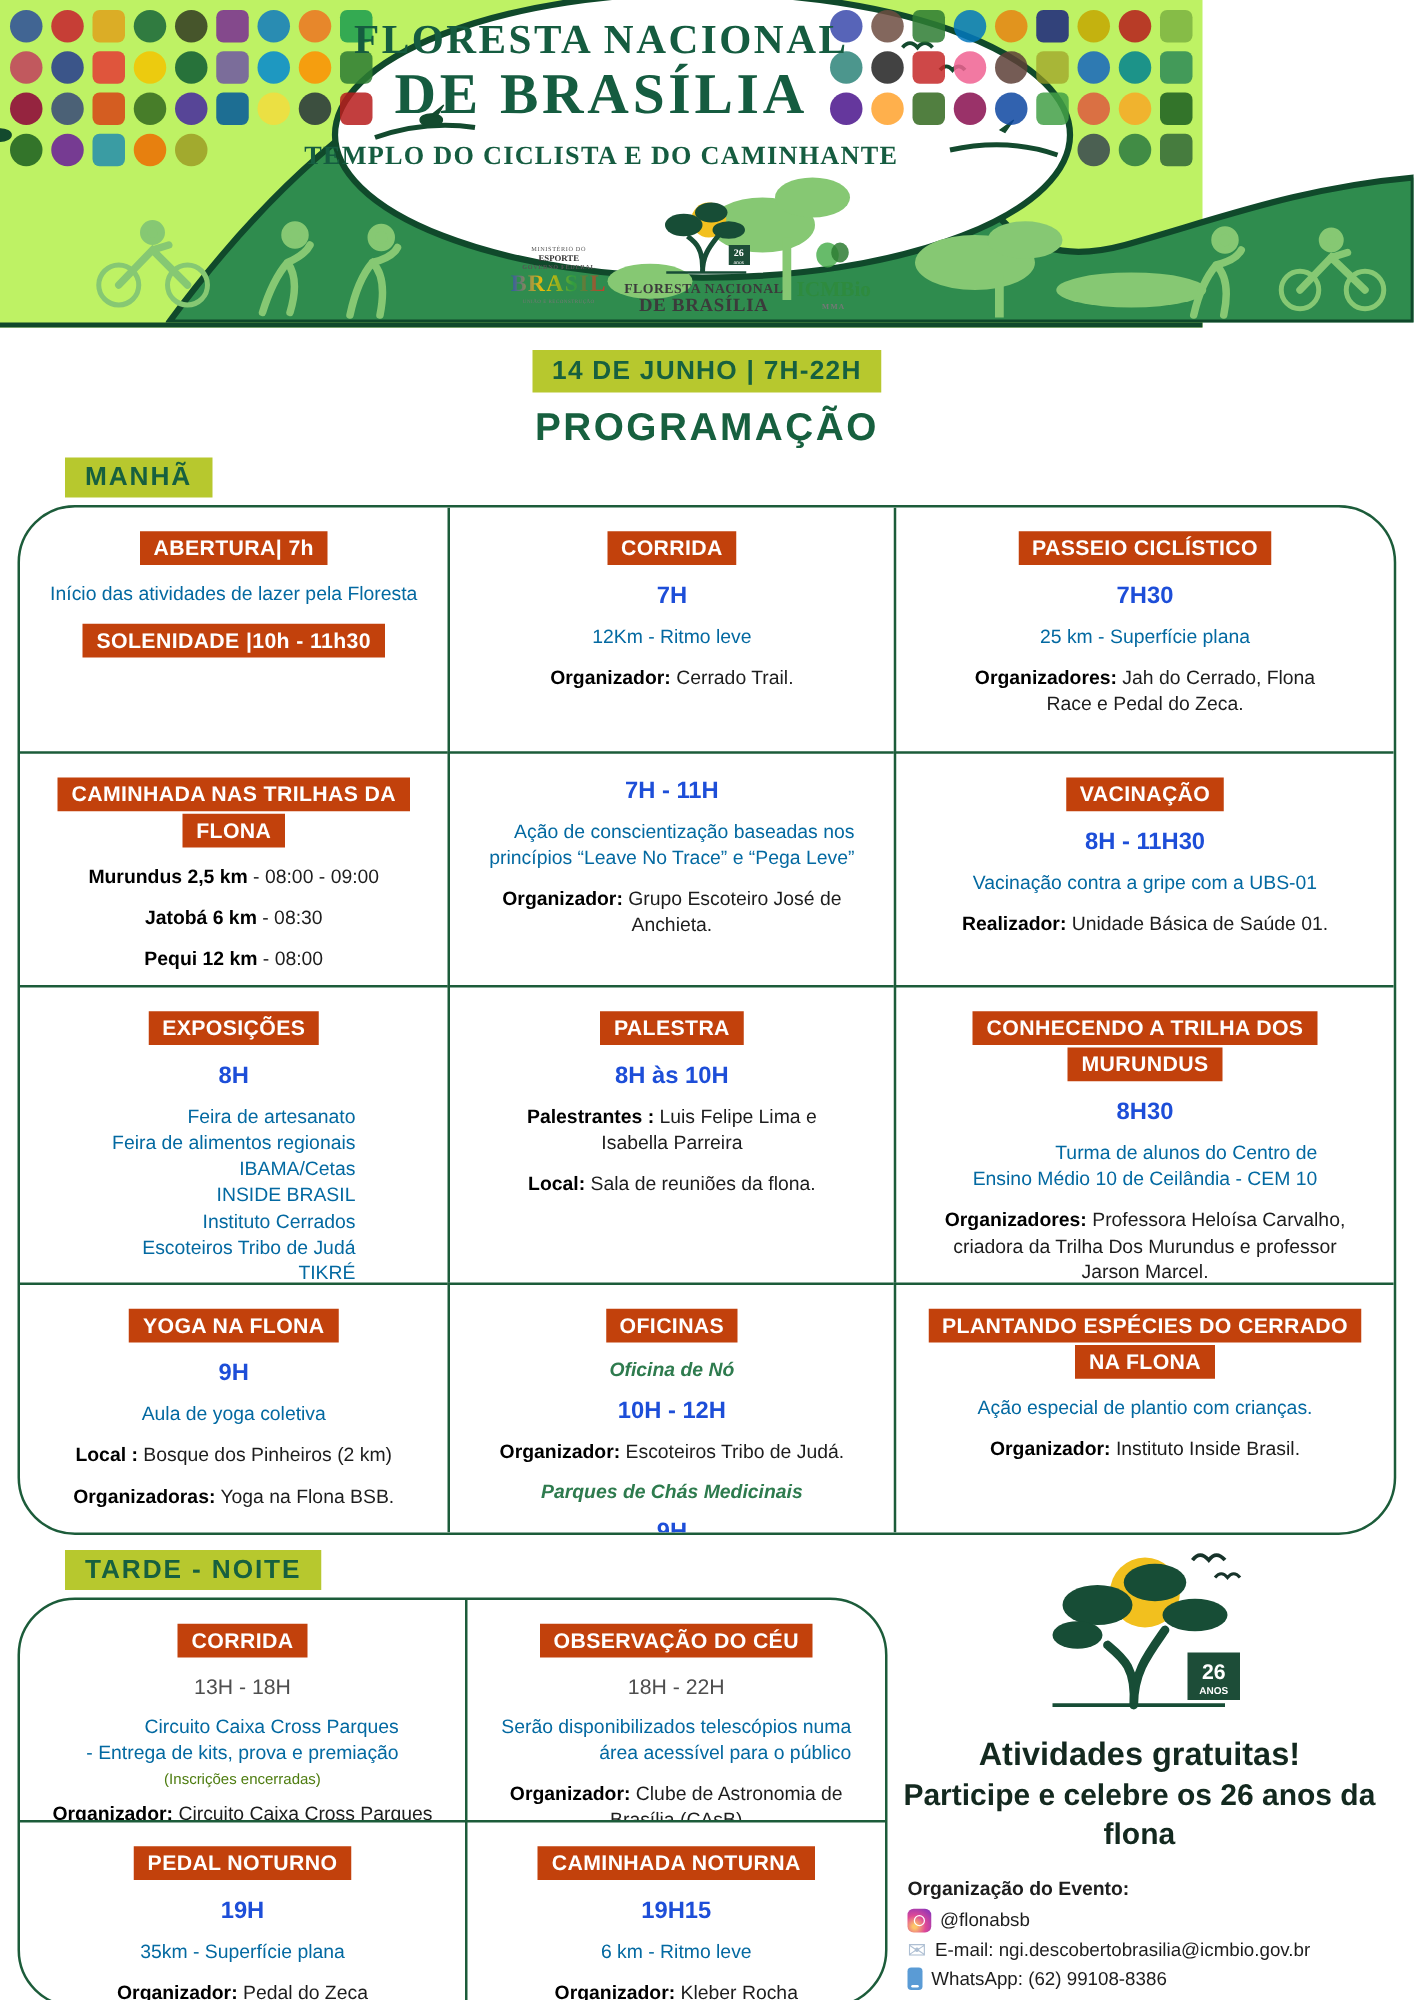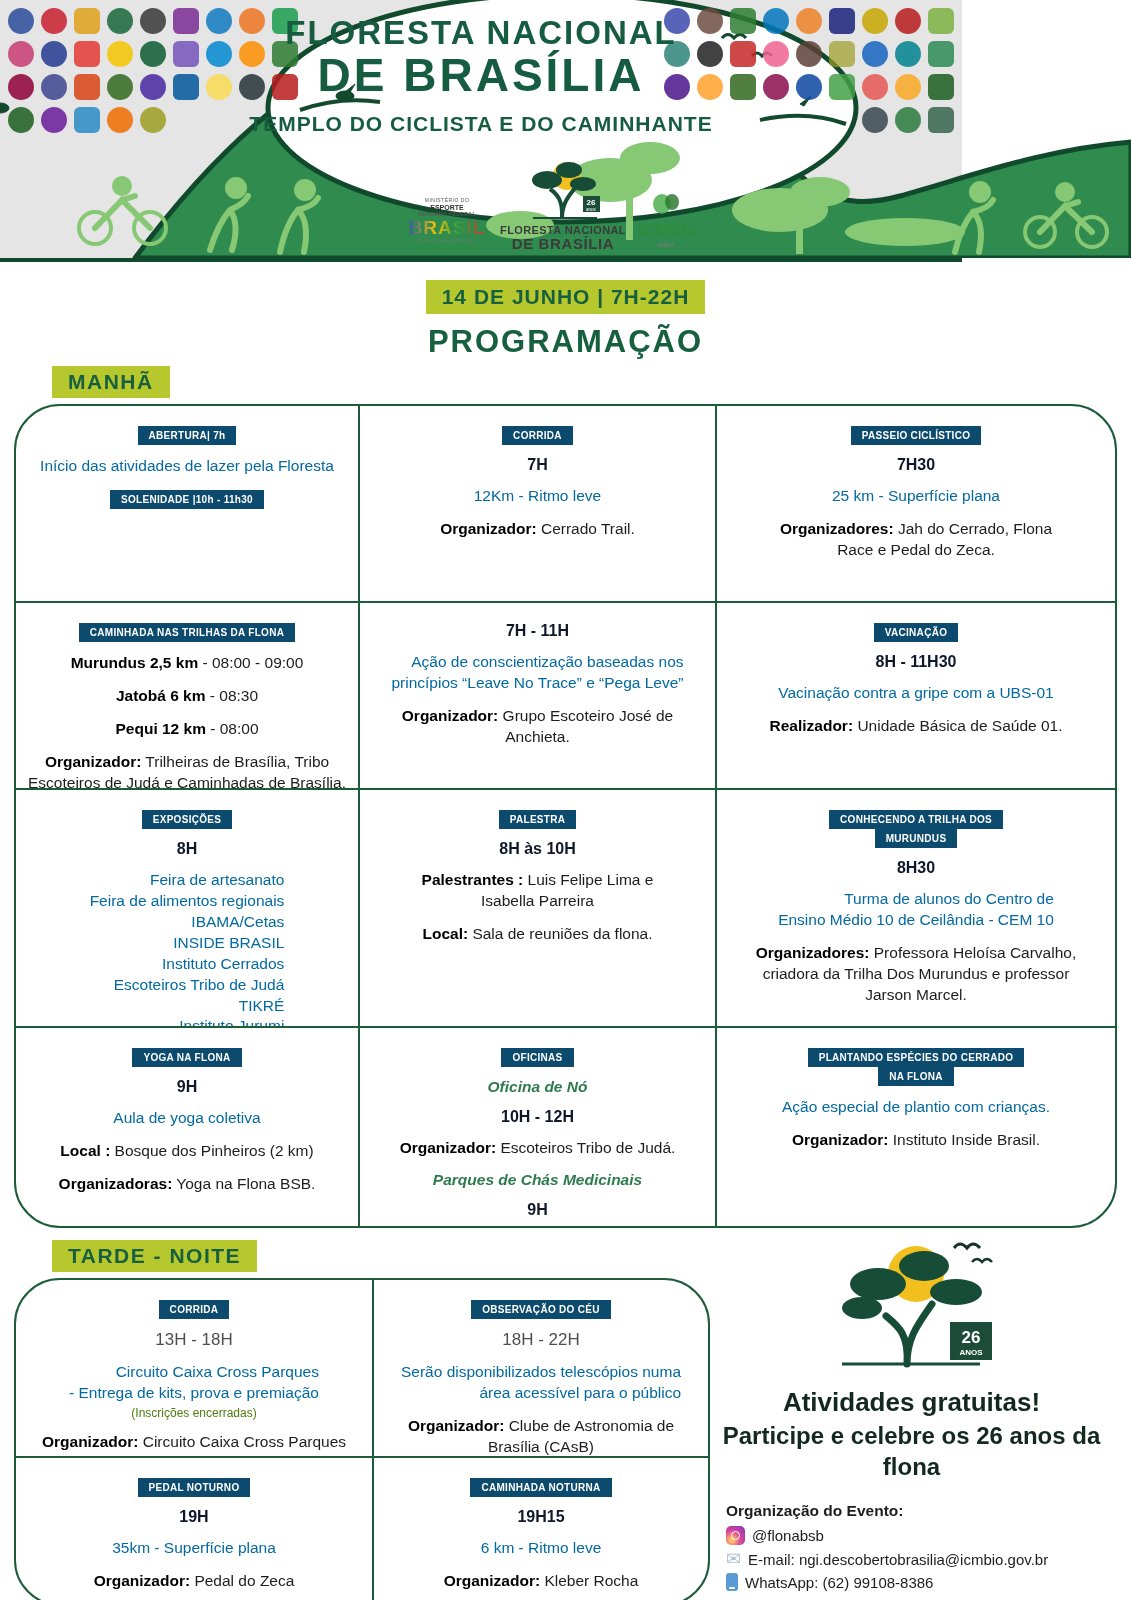--- a/index.html
+++ b/index.html
@@ -1,18 +1,18 @@
 <!DOCTYPE html>
 <html lang="pt-br"><head>
 <meta charset="utf-8">
 <style>
   html,body{margin:0;padding:0;background:#fff;}
   body{width:1131px;height:1600px;overflow:hidden;font-family:"Liberation Sans",sans-serif;color:#1d1d1d;}
   
-  .banner{position:relative;width:962px;height:258px;border-bottom:4px solid #10492b;background:#e5e5e5;}
+  .banner{position:relative;width:962px;height:258px;border-bottom:4px solid #10492b;background:#bef264;font-family:Liberation Serif, serif;}
   .banner svg.bg{position:absolute;inset:0;}
   .h-title1{position:absolute;top:14px;left:0;right:0;text-align:center;font-size:33px;font-weight:bold;color:#155c40;letter-spacing:2px;z-index:3;}
   .h-title2{position:absolute;top:48px;left:0;right:0;text-align:center;font-size:46px;font-weight:bold;color:#155c40;letter-spacing:3px;z-index:3;}
   .h-sub{position:absolute;top:112px;left:0;right:0;text-align:center;font-size:21px;font-weight:bold;color:#155c40;letter-spacing:1px;z-index:3;}
   .logos{position:absolute;display:flex;flex-wrap:wrap;gap:7px;z-index:2;}
   .logos-left{left:8px;top:8px;width:302px;}
   .logos-right{right:8px;top:8px;width:310px;justify-content:flex-end;}
   .logo-dot{width:26px;height:26px;border-radius:50%;opacity:.85;display:inline-block;}
   .logos .logo-dot:nth-child(3n){border-radius:22%;}
   .logos .logo-dot:nth-child(5n){opacity:.7;}
@@ -36,22 +36,22 @@
   .section-label{display:inline-block;background:#b7c82e;color:#17603f;font-size:21px;font-weight:bold;letter-spacing:1.5px;padding:4px 16px;margin:2px 0 6px 38px;}
   .grid{border:2.5px solid #1c5c3a;border-radius:46px;overflow:hidden;display:grid;background:#fff;}
   .grid-morning{grid-template-columns:342px 357px 1fr;grid-template-rows:195px 187px 238px 200px;}
   .grid-evening{grid-template-columns:356px 1fr;grid-template-rows:176px 148px;width:692px;}
   .cell{display:flex;flex-direction:column;align-items:center;text-align:center;padding:13px 10px 6px;border-left:2px solid #1c5c3a;border-top:2px solid #1c5c3a;overflow:hidden;}
   .grid-morning .cell:nth-child(3n+1){border-left:none;}
   .grid-morning .cell:nth-child(-n+3){border-top:none;}
   .grid-evening .cell:nth-child(2n+1){border-left:none;}
   .grid-evening .cell:nth-child(-n+2){border-top:none;}
   .blk{margin:6px 0;}
-  .badge{background:#0c4a6e;color:#fff;font-weight:bold;font-size:10px;letter-spacing:.3px;padding:4px 11px;line-height:1.7;white-space:pre-line;box-decoration-break:clone;-webkit-box-decoration-break:clone;}
-  .time{color:#0f172a;font-weight:bold;font-size:16px;}
+  .badge{background:#c2410c;color:#fff;font-weight:bold;font-size:17px;letter-spacing:.3px;padding:4px 11px;line-height:1.7;white-space:pre-line;box-decoration-break:clone;-webkit-box-decoration-break:clone;}
+  .time{color:#1d4ed8;font-weight:bold;font-size:19px;}
   .time_gray{color:#4e4e4e;font-size:17px;}
   .text{font-size:15.5px;line-height:1.35;white-space:pre-line;color:#0369a1;text-align:right;}
   .small{font-size:12px;color:#4d7c0f;margin-top:-4px;}
   .it{color:#2e7b4e;font-weight:bold;font-style:italic;font-size:15.5px;white-space:pre-line;}
   .kv{font-size:15.5px;line-height:1.35;white-space:pre-line;color:#1d1d1d;}
   .kv b{color:#000;}
   
   .bottom{display:flex;align-items:flex-start;}
   .bottom-left{width:692px;}
   aside.footer{flex:1;padding-top:4px;}

